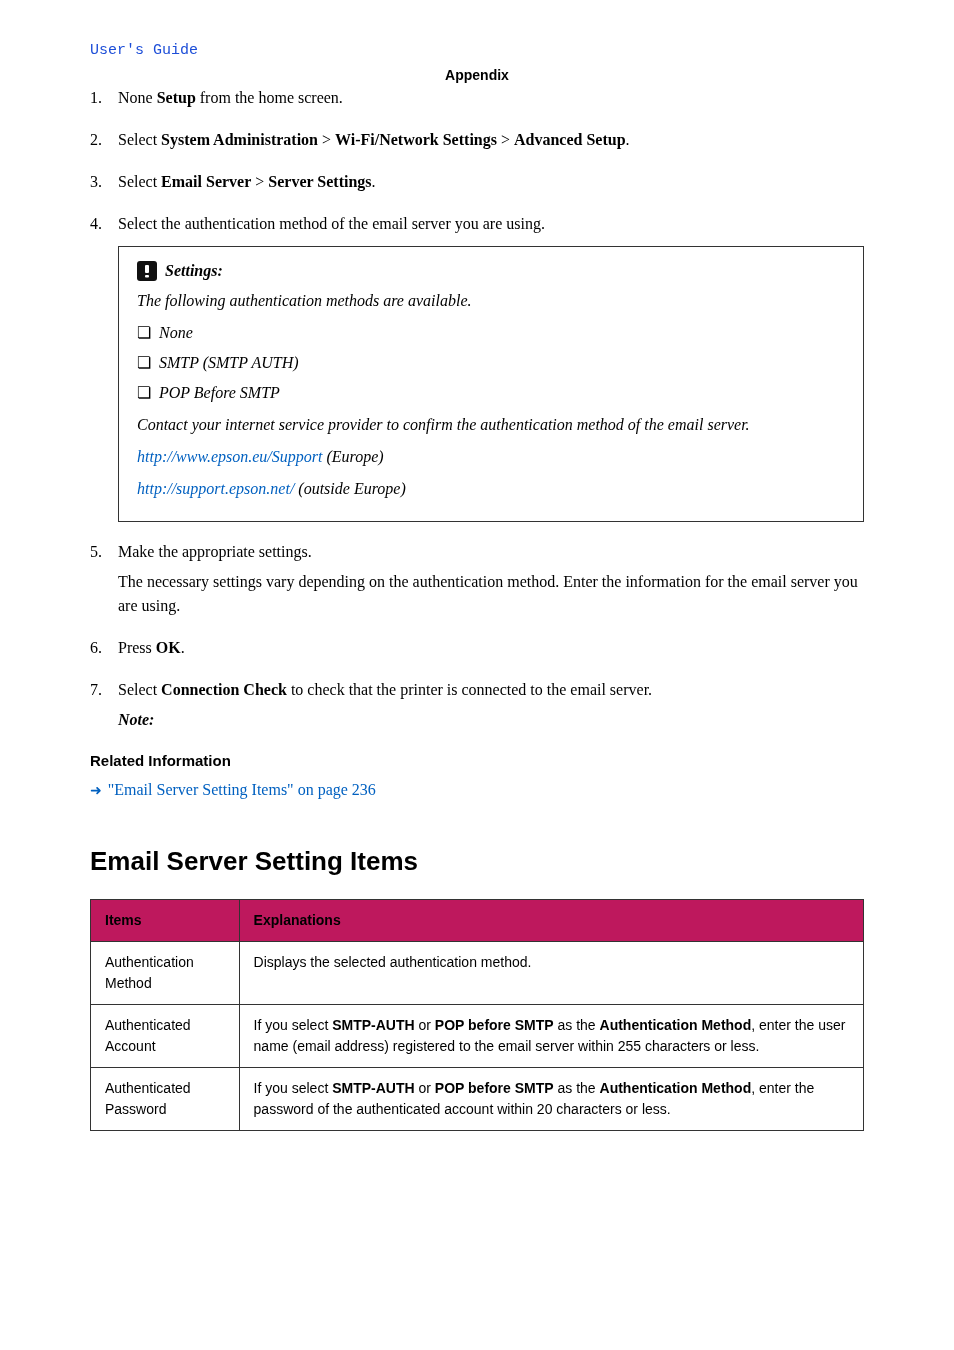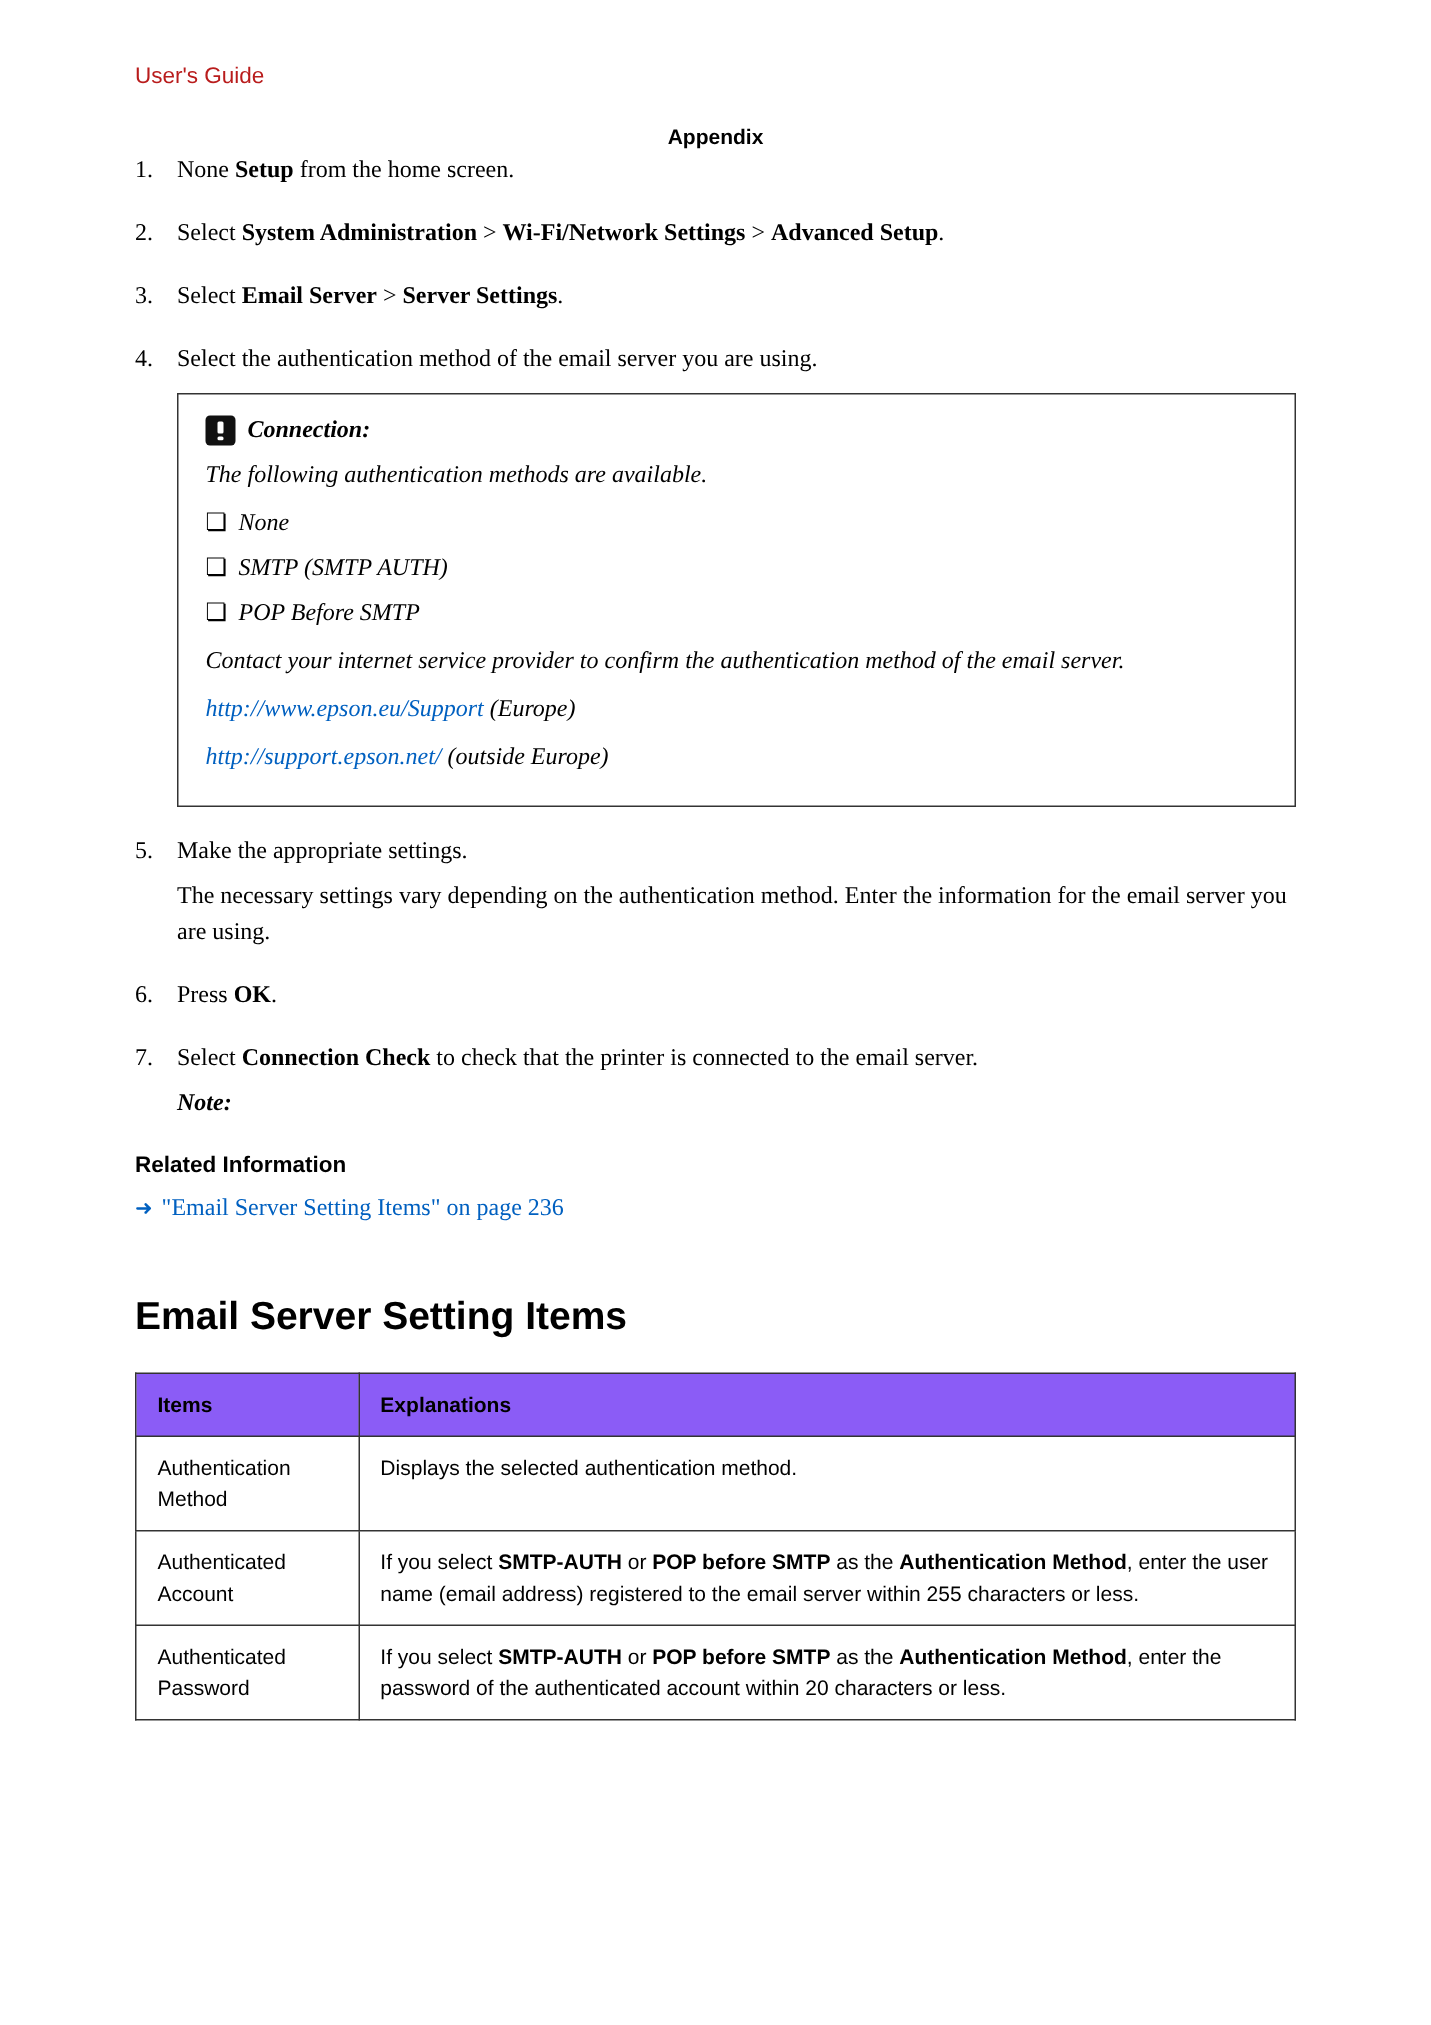--- a/index.html
+++ b/index.html
@@ -7,24 +7,24 @@
     font-family: Georgia, 'Times New Roman', serif;
     font-size: 16px;
     color: #000;
     background: #fff;
     width: 954px;
     margin: 0 auto;
     padding: 40px 90px 40px 90px;
     line-height: 1.5;
   }
   .header-left {
-    font-family: Liberation Sans, sans-serif;
+    font-family: Liberation Mono, monospace;
     font-size: 15px;
-    color: #b91c1c;
-    margin-bottom: 18px;
+    color: #1d4ed8;
+    margin-bottom: 2px;
   }
   .header-center {
     font-family: Arial, Helvetica, sans-serif;
     font-size: 14px;
     font-weight: bold;
     text-align: center;
   }
   ol.steps {
     list-style: none;
     counter-reset: step;
@@ -127,21 +127,21 @@
     font-family: Arial, Helvetica, sans-serif;
     font-size: 14px;
   }
   table.settings th, table.settings td {
     border: 1px solid #333;
     padding: 10px 14px;
     text-align: left;
     vertical-align: top;
   }
   table.settings thead th {
-    background: #8b5cf6;
+    background: #be185d;
     font-weight: bold;
   }
   .bold { font-weight: bold; }
   .sub-p { margin-top: 6px; }
 </style>
 </head>
 <body>
 
 <div class="header-left">User's Guide</div>
 <div class="header-center">Appendix</div>
@@ -159,21 +159,21 @@
   <li>
     <span>Select the authentication method of the email server you are using.</span>
     <div class="important-box">
       <div class="important-head">
         <span class="important-icon">
           <svg width="14" height="14" viewBox="0 0 14 14">
               <rect x="5" y="1" width="4" height="8" rx="1" fill="#fff"></rect>
               <rect x="5" y="11" width="4" height="2.5" rx="1" fill="#fff"></rect>
             </svg>
         </span>
-        <span class="important-label">Connection:</span>
+        <span class="important-label">Settings:</span>
       </div>
       <p>The following authentication methods are available.</p>
       <ul class="cb-list">
         <li>None</li>
         <li>SMTP (SMTP AUTH)</li>
         <li>POP Before SMTP</li>
       </ul>
       <p>Contact your internet service provider to confirm the authentication method of the email server.</p>
       <p><a class="link">http://www.epson.eu/Support</a><span class="italic"> (Europe)</span></p>
       <p><a class="link">http://support.epson.net/</a><span class="italic"> (outside Europe)</span></p>

